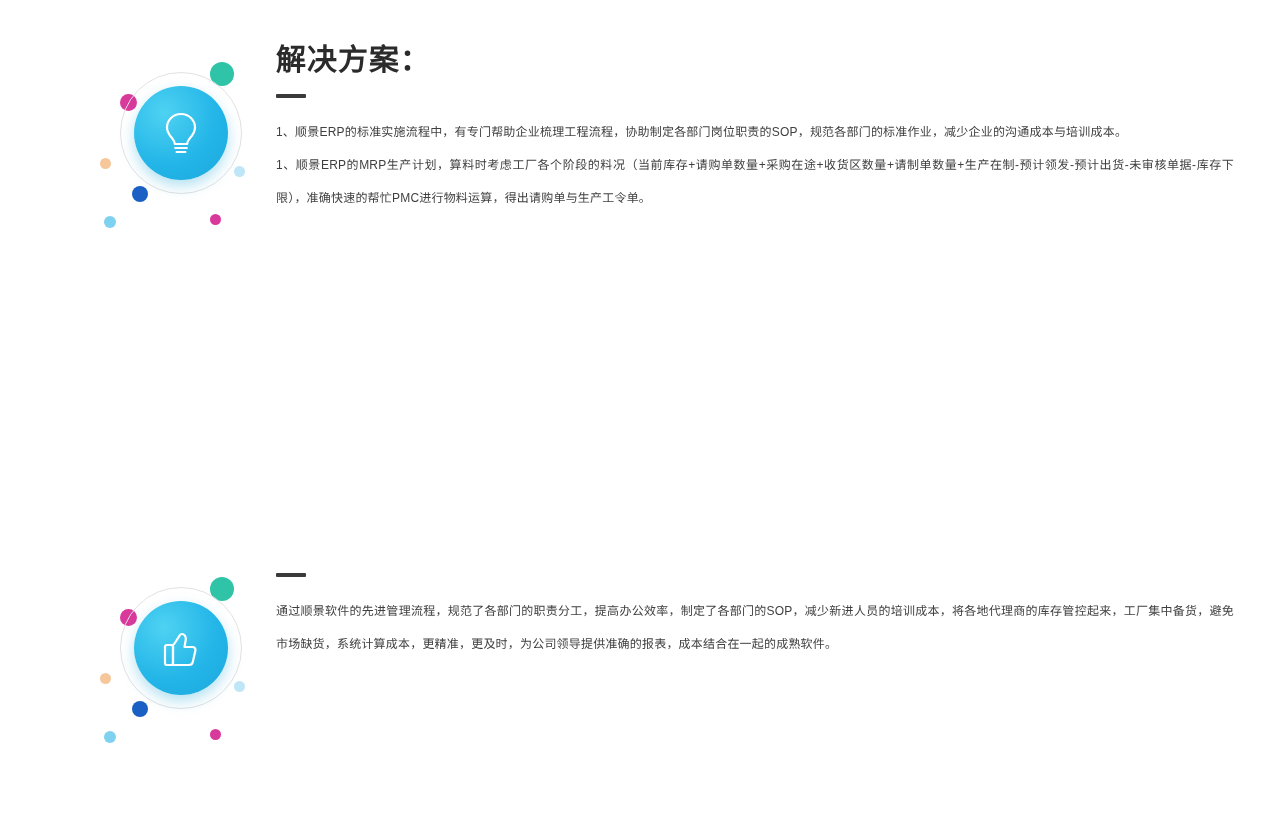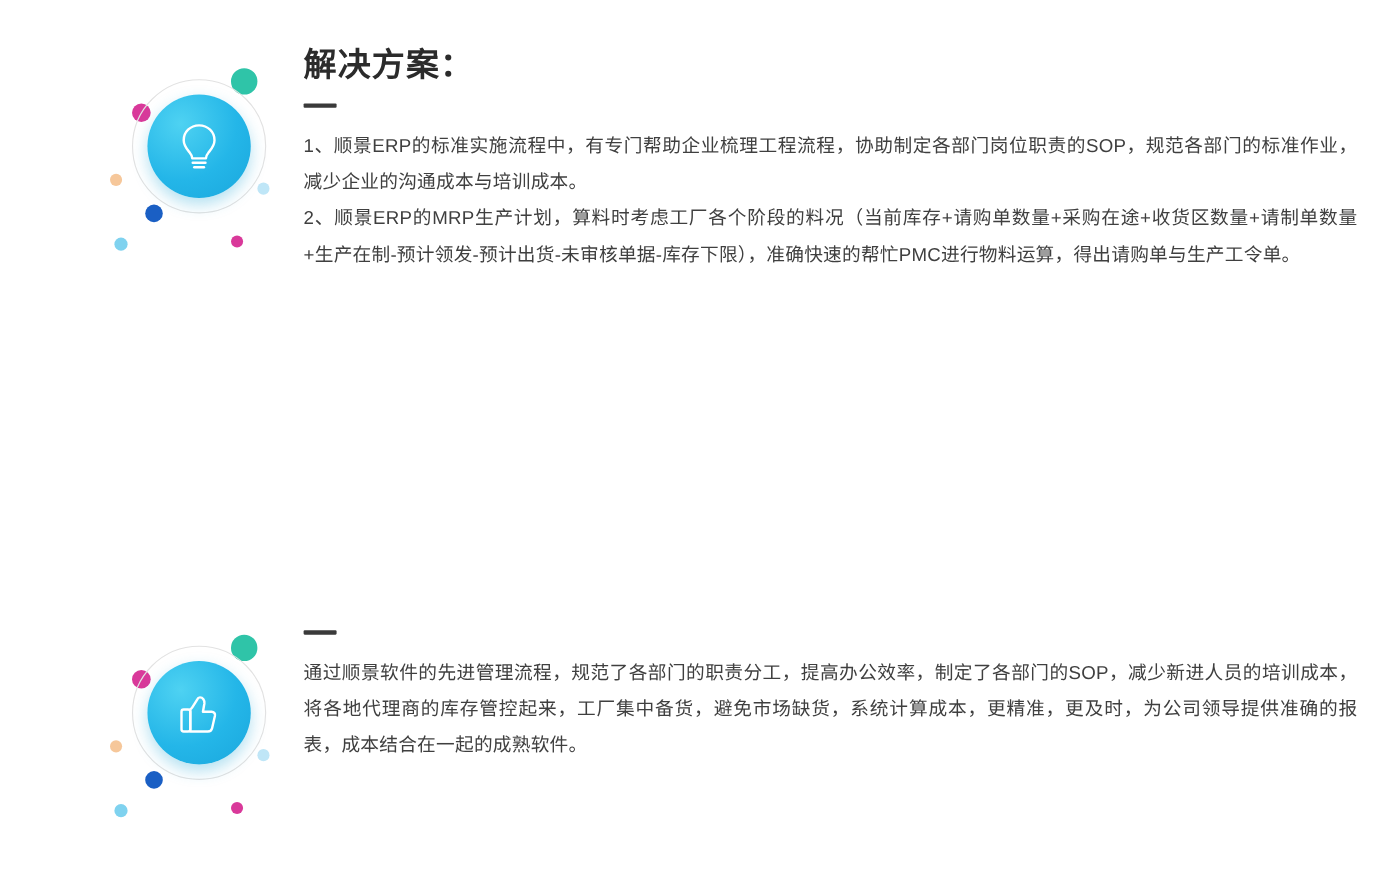--- a/index.html
+++ b/index.html
@@ -99,21 +99,21 @@
   }
   .rule {
     width: 30px;
     height: 4px;
     background: #3a3a3a;
     margin: 16px 0 18px 0;
     border-radius: 1px;
   }
 
   .body-text {
-    font-size: 17px;
+    font-size: 12px;
     line-height: 33px;
     color: #3f3f3f;
     text-align: justify;
     letter-spacing: 0.2px;
   }
   .body-text p {
     margin: 0;
   }
 
   .section--value .heading { font-size: 30px; }
@@ -143,21 +143,21 @@
           <path d="M23.6 47 L32.4 47"></path>
         </svg>
       </span>
     </div>
 
     <div class="content">
       <h2 class="heading">解决方案：</h2>
       <div class="rule"></div>
       <div class="body-text">
         <p>1、顺景ERP的标准实施流程中，有专门帮助企业梳理工程流程，协助制定各部门岗位职责的SOP，规范各部门的标准作业，减少企业的沟通成本与培训成本。</p>
-        <p>2、顺景ERP的MRP生产计划，算料时考虑工厂各个阶段的料况（当前库存+请购单数量+采购在途+收货区数量+请制单数量+生产在制-预计领发-预计出货-未审核单据-库存下限），准确快速的帮忙PMC进行物料运算，得出请购单与生产工令单。</p>
+        <p>1、顺景ERP的MRP生产计划，算料时考虑工厂各个阶段的料况（当前库存+请购单数量+采购在途+收货区数量+请制单数量+生产在制-预计领发-预计出货-未审核单据-库存下限），准确快速的帮忙PMC进行物料运算，得出请购单与生产工令单。</p>
       </div>
     </div>
   </div>
 
   <div class="section section--value">
 
     <div class="badge">
       <span class="dot teal" style="left:118px; top:8px;  width:24px; height:24px;"></span>
       <span class="dot magenta" style="left:28px;  top:40px; width:17px; height:17px;"></span>
       <span class="dot blue" style="left:40px;  top:132px;width:16px; height:16px;"></span>

